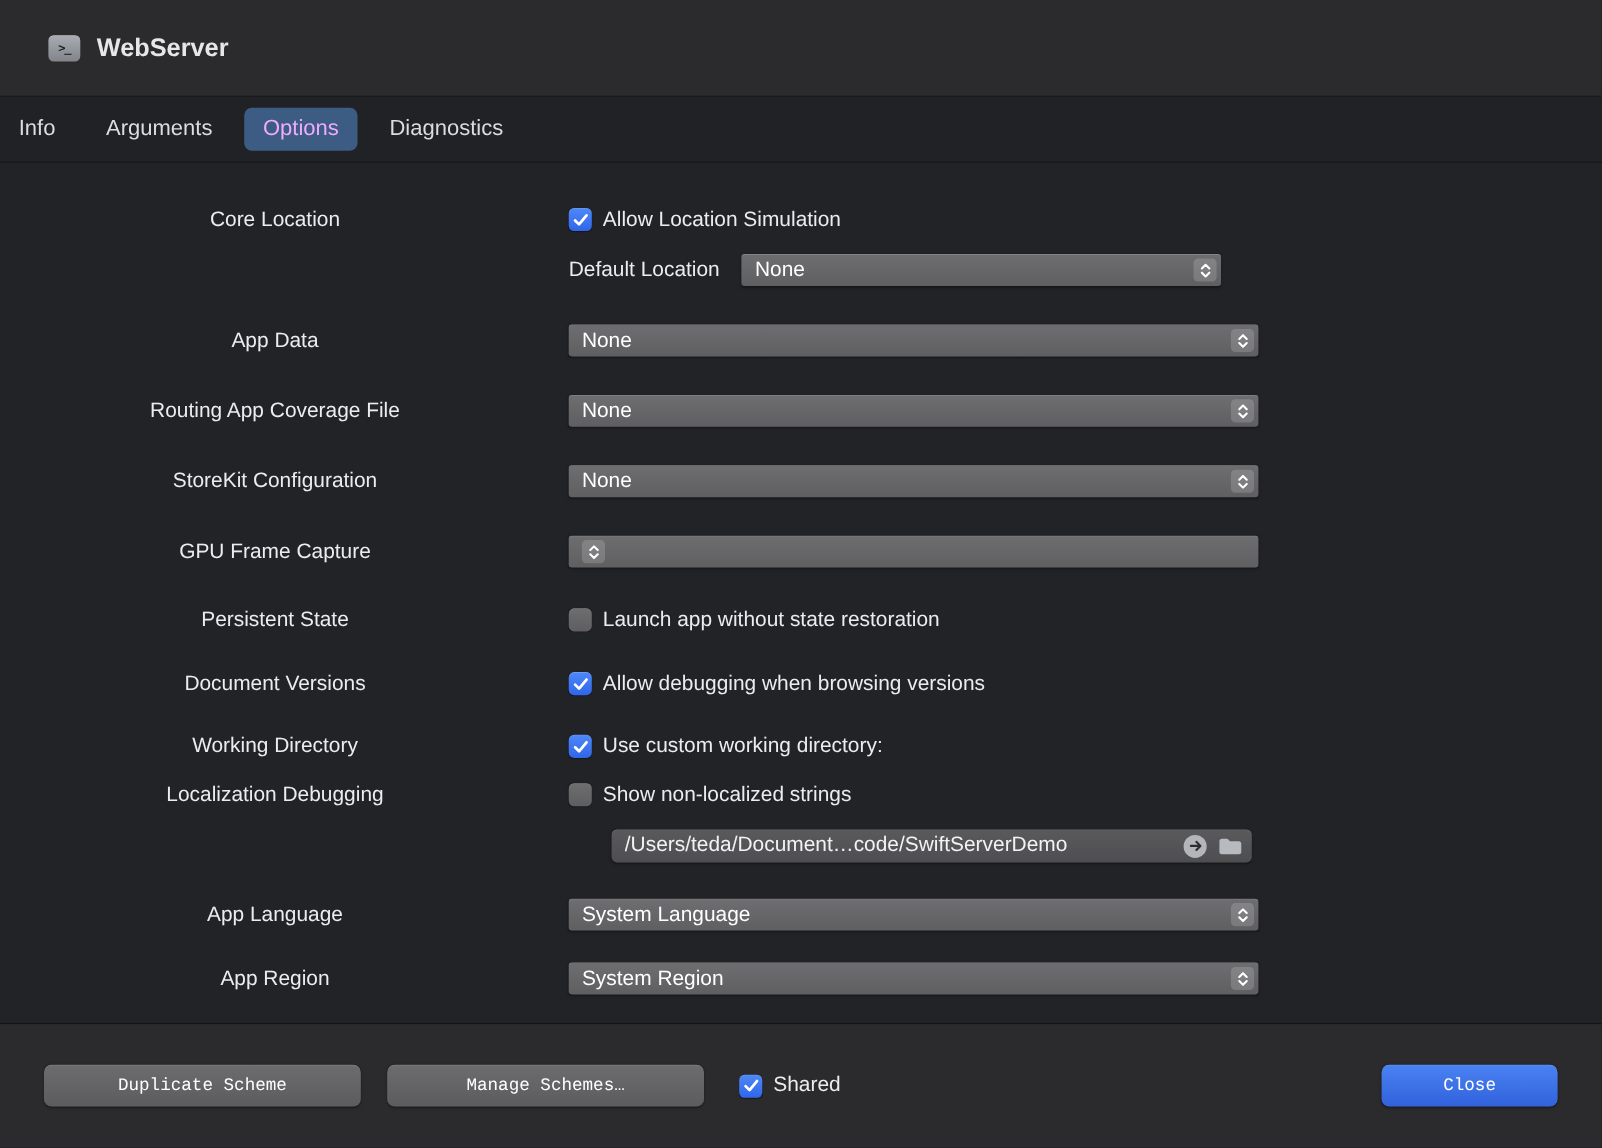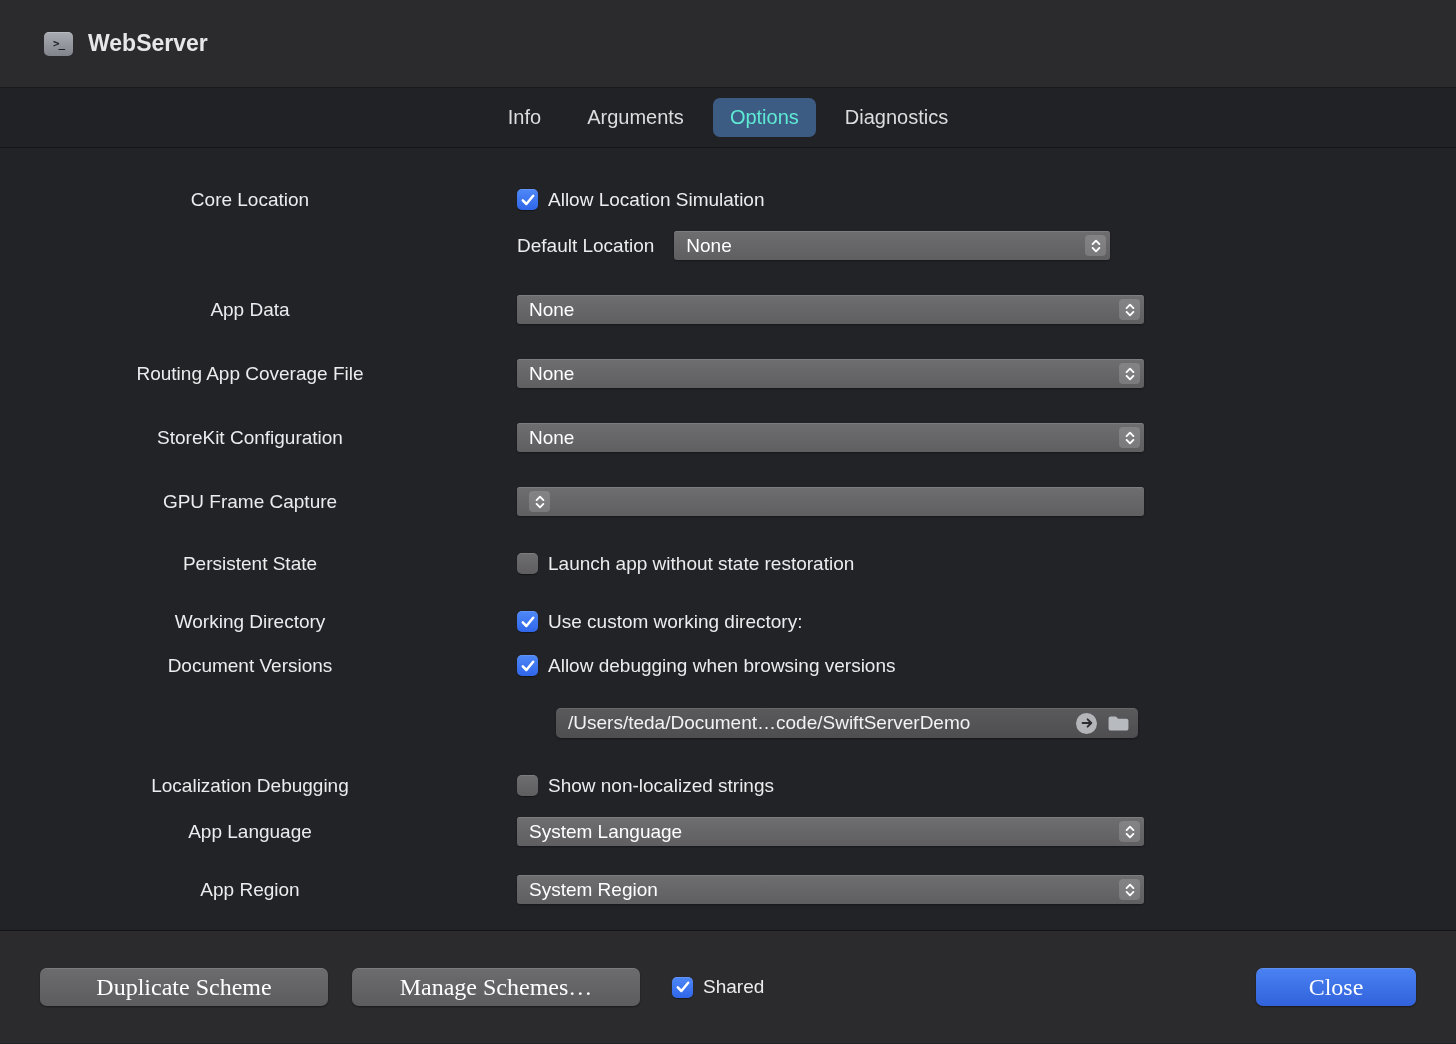--- a/index.html
+++ b/index.html
@@ -22,25 +22,25 @@
     box-shadow:inset 0 .5px 0 rgba(255,255,255,.4);
   }
   .app-icon .glyph{
     font-family:"DejaVu Sans Mono",monospace;font-size:11px;font-weight:bold;
     color:#1e2023;letter-spacing:-1px;line-height:1;
   }
   .window-title{font-size:23px;font-weight:bold;color:#e7e7e9}
 
   
   .tabbar{
-    height:60px;background:#212225;display:flex;align-items:center;justify-content:center;
+    height:60px;background:#212225;display:flex;align-items:center;
     gap:12px;border-bottom:1px solid #151517;
   }
   .tab{font-size:20px;color:#dddddf;padding:8px 17px;border-radius:7px;cursor:default}
-  .tab.selected{background:#3d5c84;color:#5eead4}
+  .tab.selected{background:#3d5c84;color:#f0abfc}
 
   
   .content{height:782px;background:#222327;padding-top:37px}
   .row{display:flex;align-items:center;min-height:29px}
   .flabel{width:500px;text-align:center;font-size:19px;color:#ececee;flex:none}
   .control{display:flex;align-items:center;margin-left:17px;flex:1}
   .mb17{margin-bottom:17px}.mb35{margin-bottom:35px}.mb33{margin-bottom:33px}
   .mb29{margin-bottom:29px}.mb28{margin-bottom:28px}.mb15{margin-bottom:15px}
 
   .cb-label{font-size:19px;color:#ececee;margin-left:10px}
@@ -86,22 +86,22 @@
     display:flex;align-items:center;justify-content:center;
   }
   .folder-btn{display:flex;align-items:center;justify-content:center;flex:none}
 
   
   .footer{
     height:113px;background:#2b2b2e;border-top:1px solid #141416;
     display:flex;align-items:center;padding:0 40px;
   }
   .btn{
-    height:38px;border:none;border-radius:7px;font-size:24px;color:#ffffff;
-    font-family:Liberation Serif, serif;
+    height:38px;border:none;border-radius:7px;font-size:16px;color:#ffffff;
+    font-family:Liberation Mono, monospace;
     background:linear-gradient(#6c6c6f,#5c5c5f);
     box-shadow:inset 0 .5px 0 rgba(255,255,255,.22),0 1px 2px rgba(0,0,0,.4);
     display:flex;align-items:center;justify-content:center;cursor:default;
   }
   .btn.primary{background:linear-gradient(#4a82f2,#3162dc)}
   .w-duplicate,.w-manage{width:288px}
   .w-close{width:160px;margin-left:auto}
   .ml24{margin-left:24px}
   .shared-group{display:flex;align-items:center;margin-left:32px}
 </style>
@@ -214,70 +214,70 @@
   <div class="row mb29">
     <div class="flabel">Persistent State</div>
     <div class="control">
       <span class="checkbox">
         
       </span>
       <span class="cb-label">Launch app without state restoration</span>
     </div>
   </div>
 
-  <div class="row mb15">
-    <div class="flabel">Working Directory</div>
+  <div class="row mb28">
+    <div class="flabel">Document Versions</div>
     <div class="control">
       <span class="checkbox checked">
         <svg width="14" height="12" viewBox="0 0 14 12">
             <path d="M1.8 6.4 L5.4 10 L12.2 1.8" stroke="#fff" stroke-width="2.5" fill="none" stroke-linecap="round" stroke-linejoin="round"></path>
           </svg>
       </span>
-      <span class="cb-label">Use custom working directory:</span>
-    </div>
-  </div>
-
-  <div class="row mb28">
-    <div class="flabel">Document Versions</div>
+      <span class="cb-label">Allow debugging when browsing versions</span>
+    </div>
+  </div>
+
+  <div class="row mb15">
+    <div class="flabel">Working Directory</div>
     <div class="control">
       <span class="checkbox checked">
         <svg width="14" height="12" viewBox="0 0 14 12">
             <path d="M1.8 6.4 L5.4 10 L12.2 1.8" stroke="#fff" stroke-width="2.5" fill="none" stroke-linecap="round" stroke-linejoin="round"></path>
           </svg>
       </span>
-      <span class="cb-label">Allow debugging when browsing versions</span>
+      <span class="cb-label">Use custom working directory:</span>
+    </div>
+  </div>
+
+  <div class="row mb17">
+    <div class="flabel">Localization Debugging</div>
+    <div class="control">
+      <span class="checkbox">
+        
+      </span>
+      <span class="cb-label">Show non-localized strings</span>
     </div>
   </div>
 
   <div class="row mb33">
     <div class="flabel"></div>
     <div class="control">
       <div class="path-field">
         <span class="path-text">/Users/teda/Document…code/SwiftServerDemo</span>
         <span class="circle-btn">
           <svg width="12" height="12" viewBox="0 0 12 12">
               <path d="M1.6 6 H10.2 M6.6 2.3 L10.3 6 L6.6 9.7" stroke="#2d2d30" stroke-width="1.9" fill="none" stroke-linecap="round" stroke-linejoin="round"></path>
             </svg>
         </span>
         <span class="folder-btn">
           <svg width="23" height="19" viewBox="0 0 22 18">
               <path d="M1.5 4.2 C1.5 3.1 2.4 2.2 3.5 2.2 L7.8 2.2 C8.3 2.2 8.8 2.4 9.1 2.8 L10.6 4.4 L18.5 4.4 C19.6 4.4 20.5 5.3 20.5 6.4 L20.5 13.8 C20.5 14.9 19.6 15.8 18.5 15.8 L3.5 15.8 C2.4 15.8 1.5 14.9 1.5 13.8 Z" fill="#b7bbc0"></path>
             </svg>
         </span>
       </div>
-    </div>
-  </div>
-
-  <div class="row mb17">
-    <div class="flabel">Localization Debugging</div>
-    <div class="control">
-      <span class="checkbox">
-        
-      </span>
-      <span class="cb-label">Show non-localized strings</span>
     </div>
   </div>
 
   <div class="row mb29">
     <div class="flabel">App Language</div>
     <div class="control">
       <div class="popup w-full">
         <span class="value">System Language</span>
         <span class="stepper">
           <svg width="14" height="16" viewBox="0 0 14 16">

